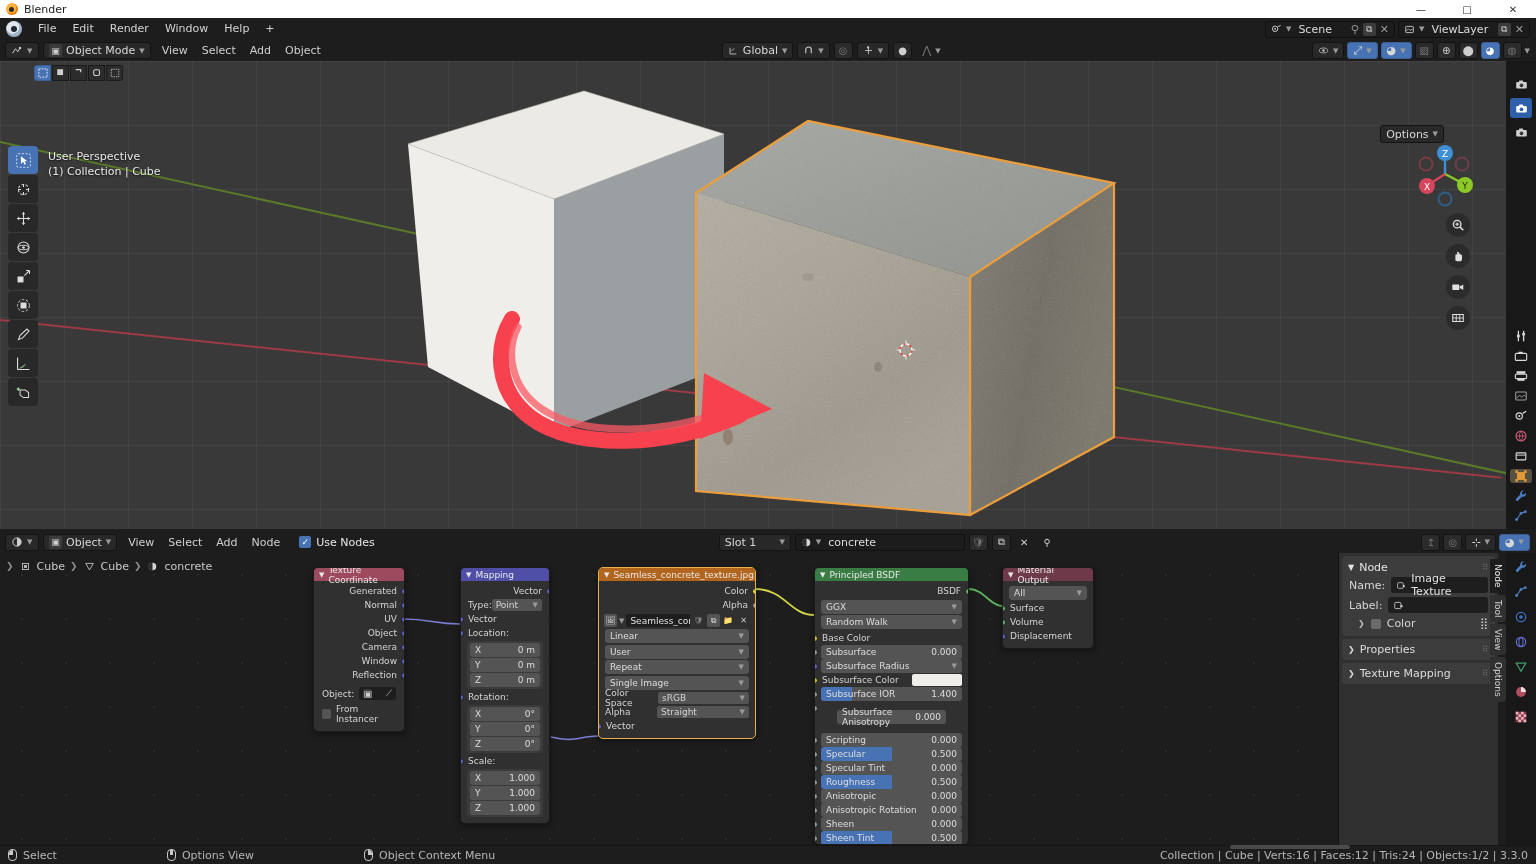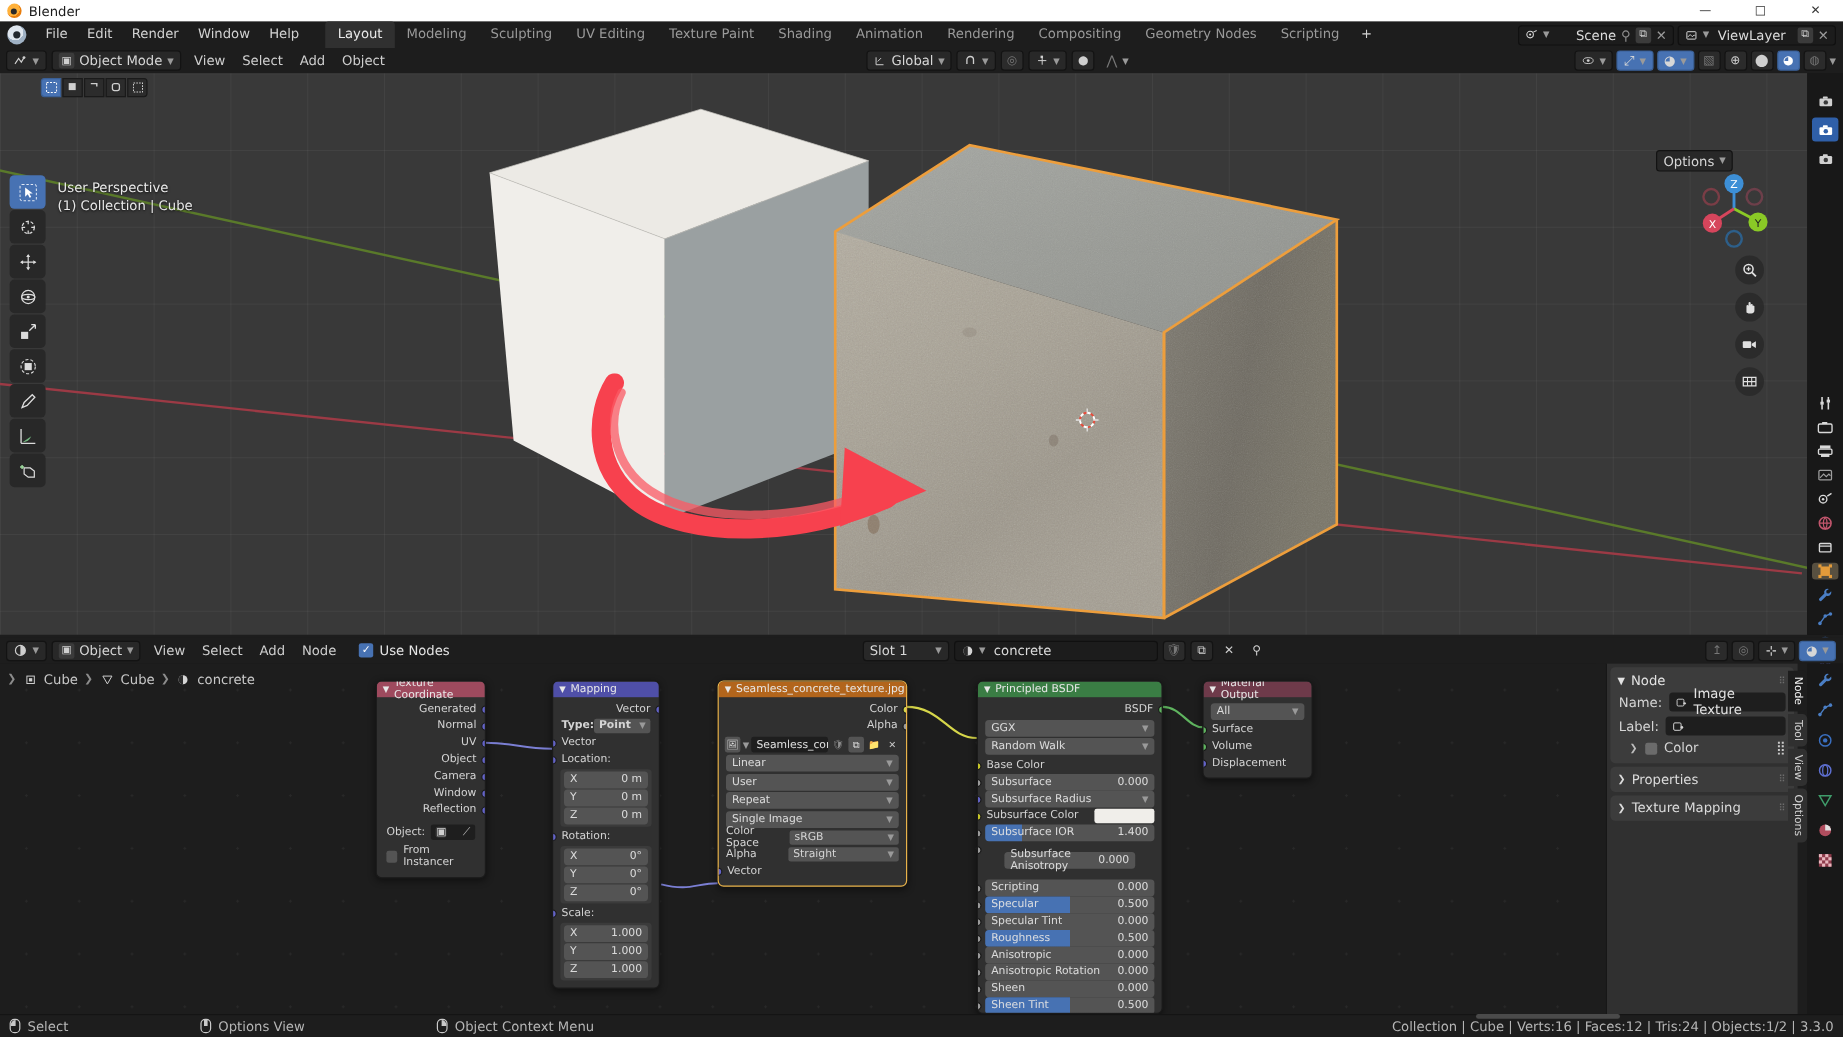--- a/index.html
+++ b/index.html
@@ -240,44 +240,31 @@
 
   <div class="topbar">
     <span class="bl-icon"></span>
     <div id="menus" style="display:flex;">
         <div class="menu-item">File</div>
         <div class="menu-item">Edit</div>
         <div class="menu-item">Render</div>
         <div class="menu-item">Window</div>
         <div class="menu-item">Help</div>
       </div>
-    <div class="wstabs" id="wstabs">
-        <div class="wstab active">Layout</div>
-        <div class="wstab">Modeling</div>
-        <div class="wstab">Sculpting</div>
-        <div class="wstab">UV Editing</div>
-        <div class="wstab">Texture Paint</div>
-        <div class="wstab">Shading</div>
-        <div class="wstab">Animation</div>
-        <div class="wstab">Rendering</div>
-        <div class="wstab">Compositing</div>
-        <div class="wstab">Geometry Nodes</div>
-        <div class="wstab">Scripting</div>
-      </div>
     <div class="menu-item">+</div>
 
     <div class="topbar-right">
       <div class="field dark" style="width:130px;">
         <svg width="11" height="11" viewBox="0 0 16 16">
           <circle cx="6" cy="7" r="4" fill="none" stroke="#d8d8d8" stroke-width="1.3"></circle>
           <circle cx="6" cy="7" r="1.3" fill="#d8d8d8"></circle>
           <path d="M10 4 L14 2" stroke="#d8d8d8" stroke-width="1.3"></path>
         </svg>
         <span class="chev">▼</span>
-        <span style="margin-left:18px;">Scene</span>
+        <span style="margin-left:3px;">Scene</span>
         <span style="margin-left:auto;color:#8e8e8e;">⚲</span>
         <span class="sq">⧉</span>
         <span style="color:#9a9a9a;">✕</span>
       </div>
       <div class="field dark" style="width:132px;">
         <svg width="11" height="11" viewBox="0 0 16 16">
           <rect x="2.5" y="3.5" width="11" height="9" rx="1" fill="none" stroke="#d8d8d8" stroke-width="1.2"></rect>
           <path d="M3.5 10 L6.5 7 L9 9.5 L11.5 7.5 L12.5 8.5" fill="none" stroke="#d8d8d8" stroke-width="1.1"></path>
         </svg>
         <span class="chev">▼</span>
@@ -845,21 +832,21 @@
     <div class="node" style="left:460px; top:14px; width:90px;">
       <div class="nhead" style="background:#4f4fa8;">
         <span style="font-size:7px;">▼</span>
         <span>Mapping</span>
       </div>
       <div class="nbody">
         <div class="row r">
           <span class="sock r" style="background:#6363c7; top:4px;"></span>
           <span>Vector</span>
         </div>
-        <div class="row" style="justify-content:space-between;font-weight:bold;">
+        <div class="row" style="justify-content:space-between;">
           <span>Type:</span>
           <span style="width:52px;height:12px;background:#545454;border-radius:2px;display:flex;align-items:center;justify-content:space-between;padding:0 4px;">
             <span>Point</span>
             <span class="chev">▼</span>
           </span>
         </div>
         <div class="row">
           <span class="sock l" style="background:#6363c7; top:4px;"></span>
           <span>Vector</span>
         </div>

